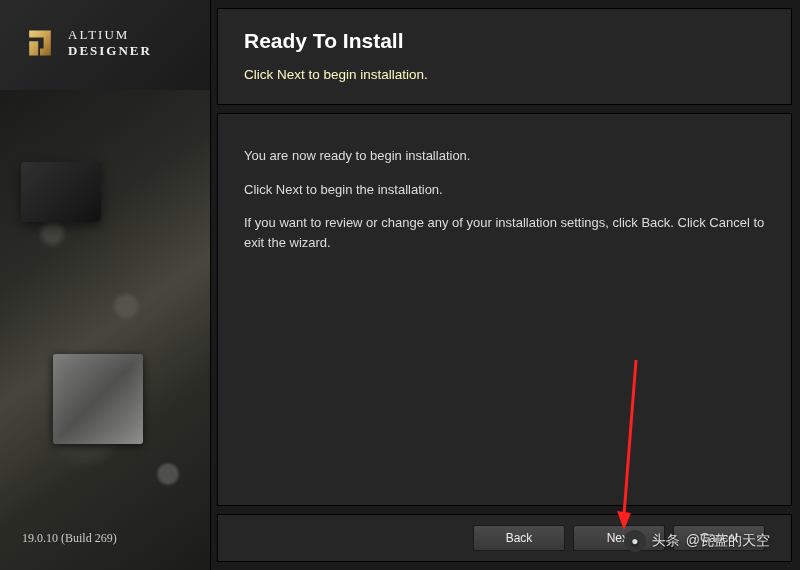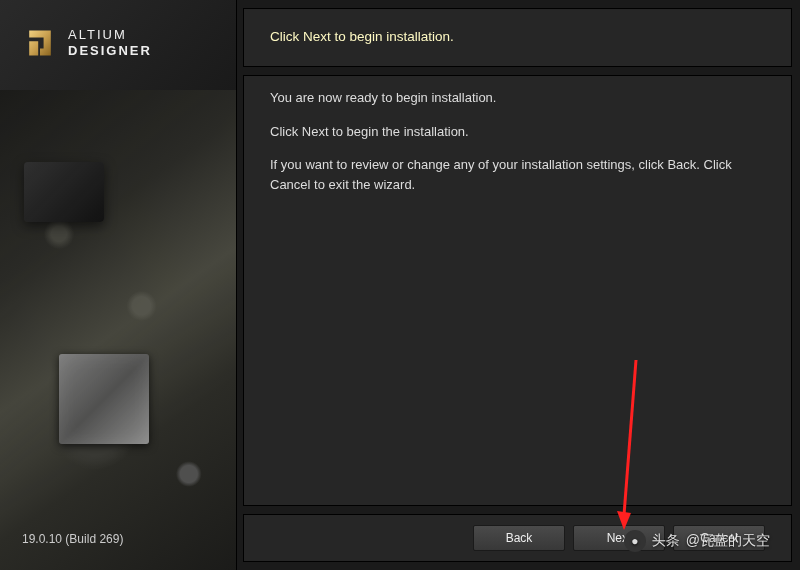--- a/index.html
+++ b/index.html
@@ -11,25 +11,26 @@
       width: 800px;
       height: 570px;
       background: #1a1a1a;
       font-family: "Segoe UI", Tahoma, sans-serif;
       color: #e0e0e0;
       display: flex;
       overflow: hidden;
       position: relative;
     }
     .left-panel {
-      width: 237px;
+      width: 211px;
       height: 100%;
       background: linear-gradient(135deg, #2a2a2a 0%, #1a1a1a 40%, #3a3a35 60%, #252520 100%);
       position: relative;
       border-right: 1px solid #000;
+      font-family: Liberation Serif, serif;
     }
     .logo-area {
       display: flex;
       align-items: center;
       padding: 25px 22px;
       gap: 10px;
     }
     .logo-icon {
       width: 36px;
       height: 36px;
@@ -110,21 +111,21 @@
       margin-bottom: 14px;
     }
     .header-subtitle {
       font-size: 13.5px;
       color: #fef9c3;
     }
     .body-box {
       margin: 4px 8px 4px 6px;
       background: #262626;
       border: 1px solid #000;
-      padding: 12px 26px;
+      padding: 32px 26px;
       flex: 1;
       font-size: 13px;
       line-height: 1.5;
       color: #ddd;
     }
     .body-box p {
       margin-bottom: 14px;
     }
     .footer-box {
       margin: 4px 8px 8px 6px;
@@ -196,20 +197,21 @@
       <div class="line1">ALTIUM</div>
       <div class="line2">DESIGNER</div>
     </div>
   </div>
   <div class="pcb-bg"></div>
   <div class="version">19.0.10 (Build 269)</div>
 </div>
 
 <div class="right-panel">
   <div class="header-box">
+    <div class="header-title">Ready To Install</div>
     <div class="header-subtitle">Click Next to begin installation.</div>
   </div>
   <div class="body-box">
     <p>You are now ready to begin installation.</p>
     <p>Click Next to begin the installation.</p>
     <p>If you want to review or change any of your installation settings, click Back. Click Cancel to exit the wizard.</p>
   </div>
   <div class="footer-box">
     <div class="btn">Back</div>
     <div class="btn">Next</div>

